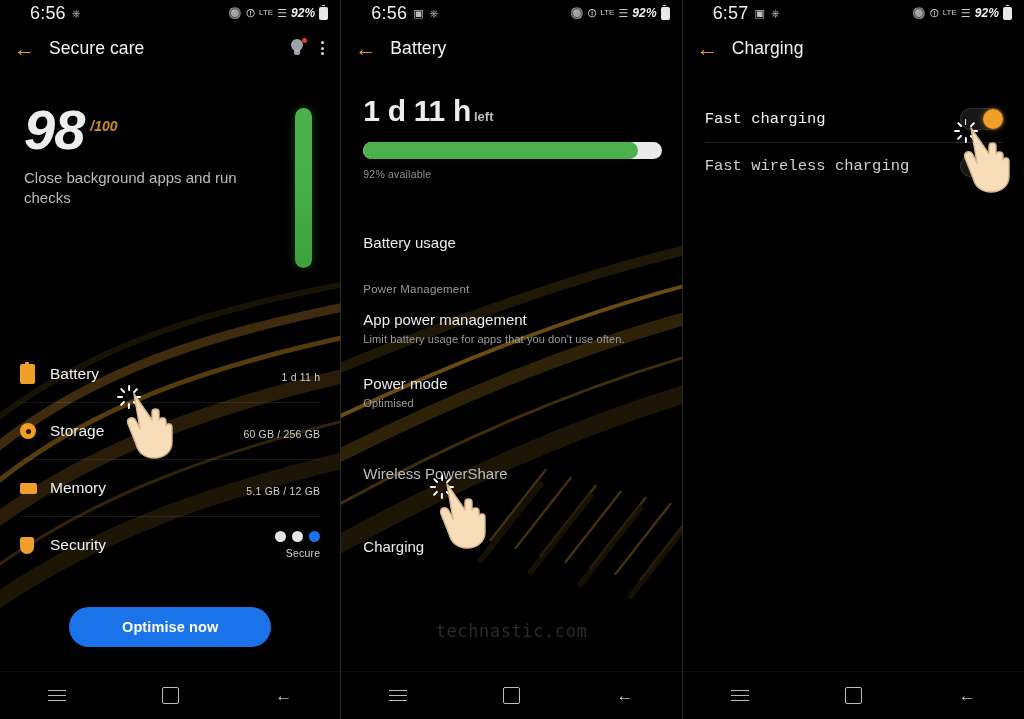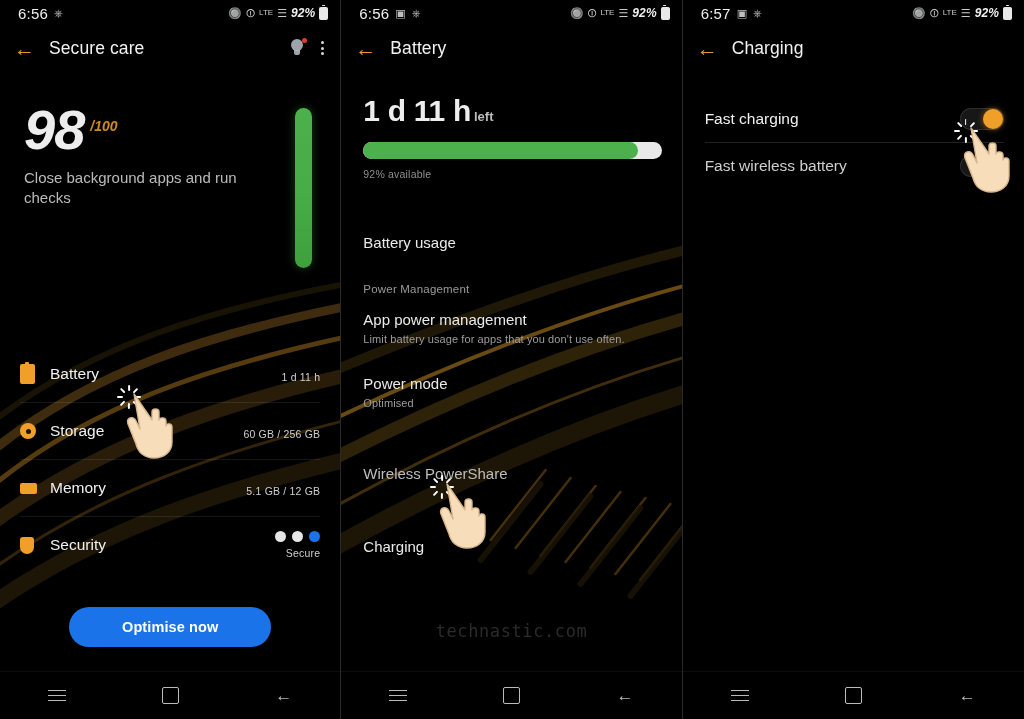--- a/index.html
+++ b/index.html
@@ -14,21 +14,21 @@
   .p2{width:341px;}
   .p3{width:342px;}
   .sep{width:1px;height:719px;background:#2a2a2a;flex:0 0 1px;}
 
   
   .statusbar{
     position:relative;height:26px;display:flex;align-items:center;
     padding:0 12px 0 18px;color:#e6e6e6;font-size:12.5px;z-index:5;
   }
   .sb-left{display:flex;align-items:center;gap:6px;}
-  .sb-time{font-size:15px;color:#efefef;letter-spacing:.2px;}
+  .sb-time{font-size:18px;color:#efefef;letter-spacing:.2px;margin-left:12px;}
   .sb-right{margin-left:auto;display:flex;align-items:center;gap:4px;}
   .ic{display:inline-block;opacity:.92;line-height:1;}
   .sb-pct{font-size:12px;color:#f0f0f0;font-weight:600;letter-spacing:.1px;font-style:italic;}
   .batt-glyph{
     width:7px;height:11px;border:1.2px solid #e8e8e8;border-radius:1.5px;
     position:relative;background:#e8e8e8;
   }
   .batt-glyph:before{content:"";position:absolute;top:-3px;left:1.6px;width:3px;height:1.6px;background:#e8e8e8;border-radius:1px;}
 
   
@@ -100,21 +100,21 @@
   .p2-item-t{color:#eaeaea;font-size:15px;}
   .p2-item-s{color:#9c9c9c;font-size:11px;margin-top:5px;letter-spacing:.1px;}
   .p2-sec{color:#9a9a9a;font-size:11.5px;padding:16px 0 2px;letter-spacing:.2px;}
   .p2-gap{height:26px;}
   .watermark{
     position:absolute;left:0;right:0;bottom:78px;text-align:center;z-index:2;
     color:#2b2b2b;font-size:17px;letter-spacing:.6px;font-family:"DejaVu Sans Mono",monospace;
   }
 
   
-  .p3-list{position:relative;z-index:2;padding:26px 20px 0 22px;}
+  .p3-list{position:relative;z-index:2;padding:26px 20px 0 22px;font-family:Liberation Mono, monospace;}
   .p3-row{display:flex;align-items:center;height:46px;}
   .p3-row + .p3-row{border-top:1px solid rgba(255,255,255,.13);}
   .p3-label{color:#f0f0f0;font-size:15.5px;}
   .p3-label.dim{color:#cfcfcf;}
   .toggle{margin-left:auto;width:44px;height:22px;border-radius:14px;background:#171717;position:relative;cursor:pointer;box-shadow:inset 0 0 0 1px #2c2c2c;}
   .toggle .knob{position:absolute;top:1px;right:1px;width:20px;height:20px;border-radius:50%;background:#f0a028;box-shadow:0 0 6px rgba(240,160,40,.55);}
 
   
   .navbar{position:absolute;left:0;right:0;bottom:0;height:47px;display:flex;align-items:center;justify-content:space-around;background:#000;z-index:6;border-top:1px solid rgba(255,255,255,.05);}
   .nav-ico{color:#cfcfcf;font-size:17px;line-height:1;cursor:pointer;opacity:.9;}
@@ -412,21 +412,21 @@
     </div>
 
     <div class="p3-list">
       <div class="p3-row">
         <span class="p3-label">Fast charging</span>
         <span class="toggle">
             <i class="knob"></i>
           </span>
       </div>
       <div class="p3-row">
-        <span class="p3-label dim">Fast wireless battery</span>
+        <span class="p3-label dim">Fast wireless charging</span>
         <span class="toggle">
             <i class="knob"></i>
           </span>
       </div>
     </div>
 
     <div class="cursor" style="left:272px;top:120px;">
       <div class="spark">
         <i style="transform:translate(-50%,-50%) rotate(0deg) translateY(-9px)"></i>
         <i style="transform:translate(-50%,-50%) rotate(45deg) translateY(-9px)"></i>

